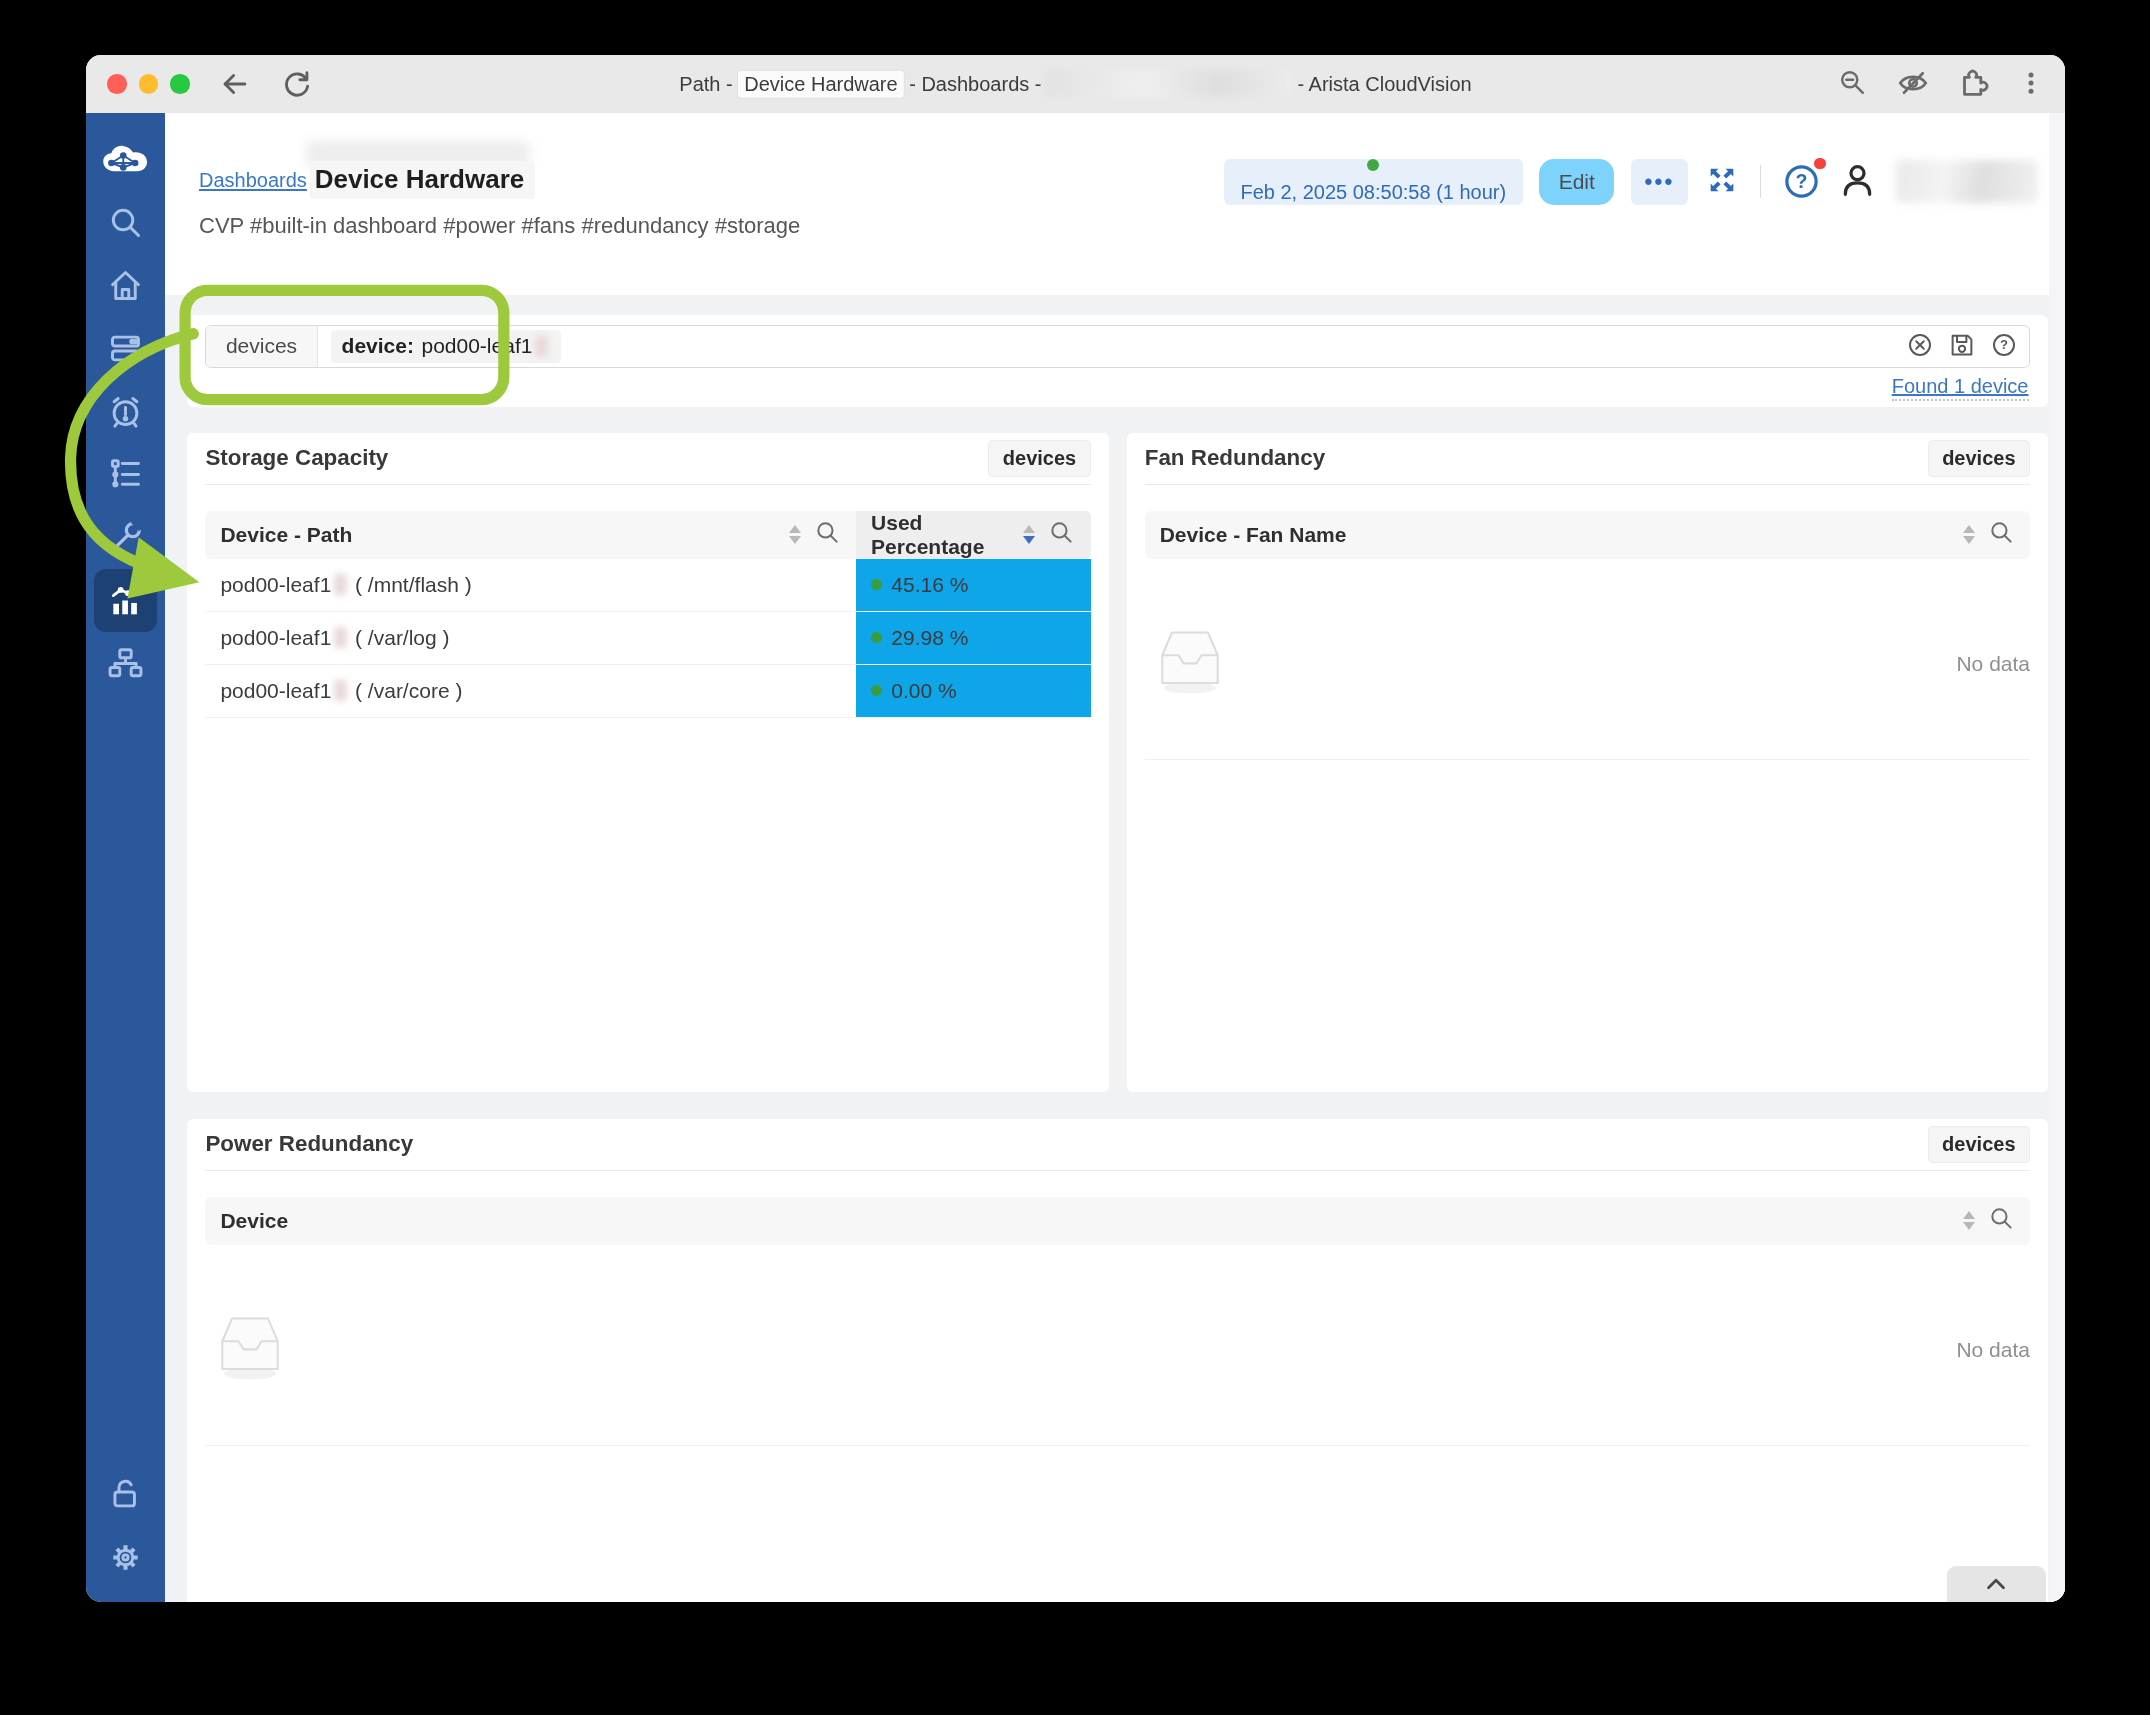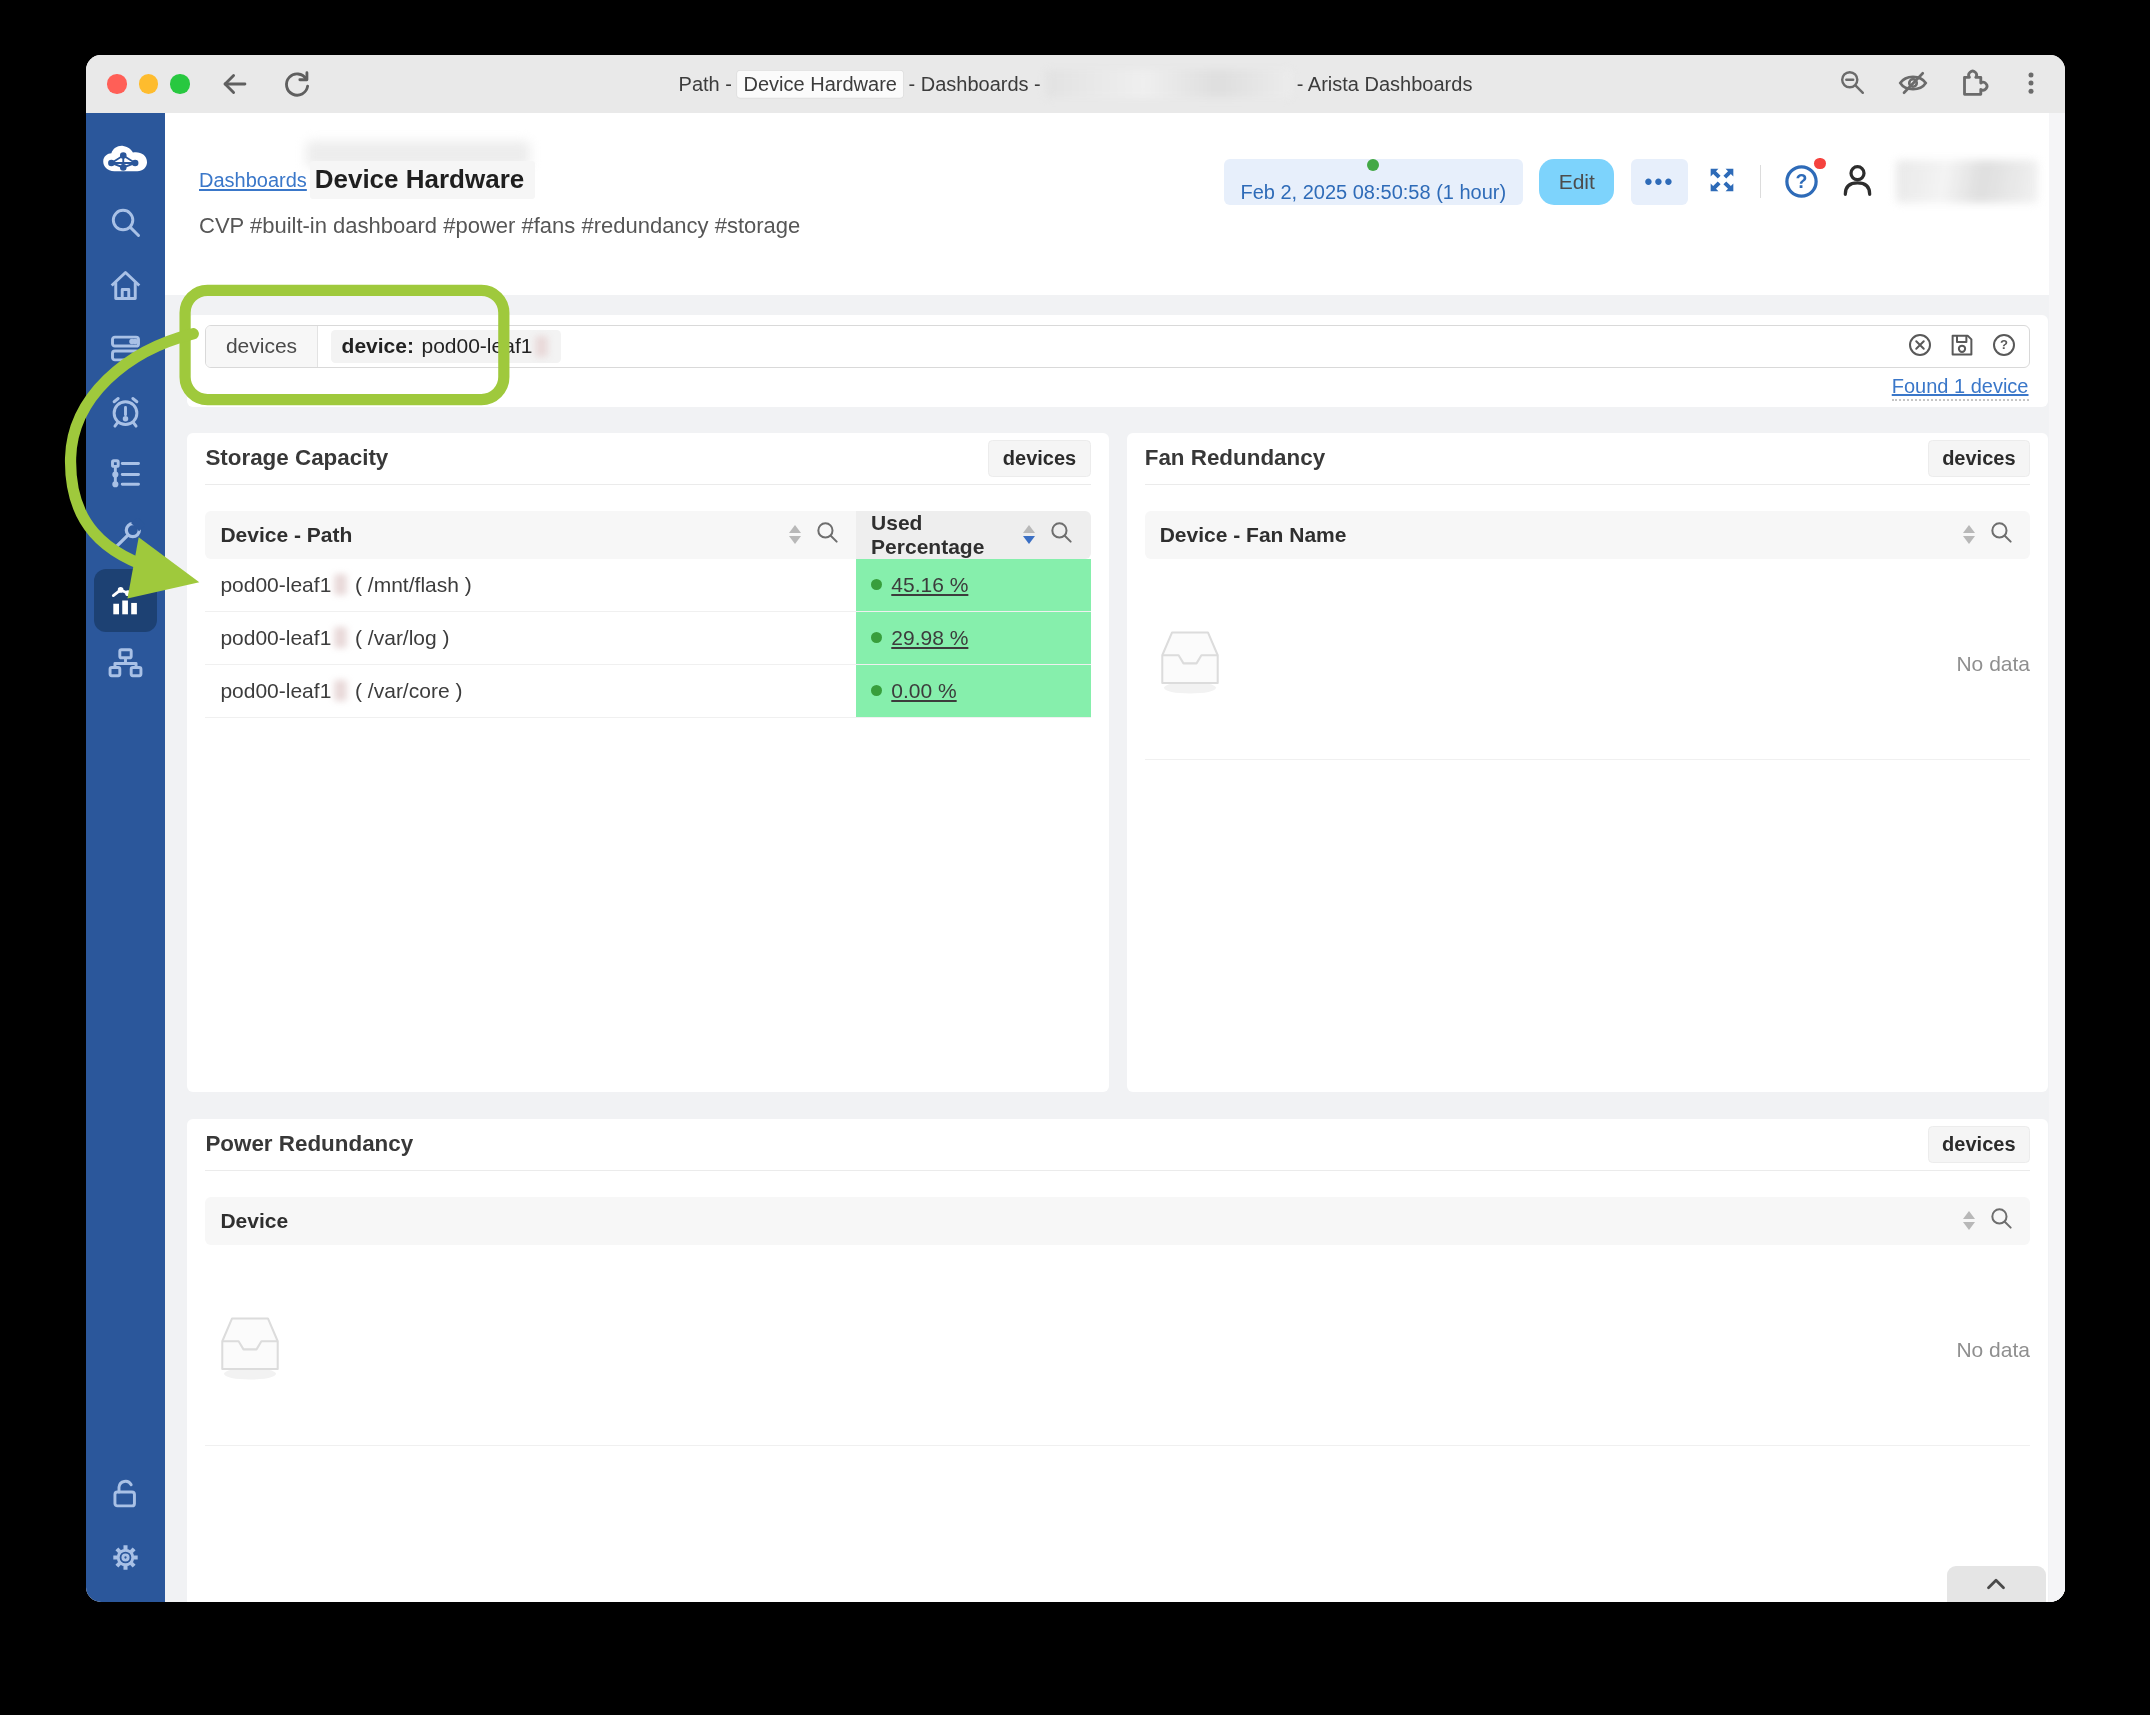--- a/index.html
+++ b/index.html
@@ -88,21 +88,21 @@
         background:#f7f7f7; padding:0 15px; }
   .th .th-label { flex:1; }
   .th.sorted { background:#eeeeee; }
   .col-a { width:73.5%; } .col-b { width:26.5%; }
   .sorter { display:flex; flex-direction:column; gap:3.7px; margin:0 12px 0 6px; }
   .car { width:0; height:0; border-left:6.7px solid transparent; border-right:6.7px solid transparent; }
   .car-up { border-bottom:8.2px solid #b8b8b8; } .car-down { border-top:8.2px solid #b8b8b8; }
   .car-down.active { border-top-color:#3a6fc4; }
   .trow { display:flex; border-bottom:1.5px solid #f0f0f0; }
   .td { height:52px; display:flex; align-items:center; font-size:21px; color:#3c3c3c; padding:0 15px; }
-  .td.col-b { background:#86efac;text-decoration:underline; }
+  .td.col-b { background:#0ea5e9; }
   .pct-dot { width:11.2px; height:11.2px; border-radius:50%; background:#389e3c; margin-right:9px; flex-shrink:0; }
   .redact { display:inline-block; width:13.5px; height:21px; margin:0 2.2px; border-radius:2.2px;
             background:#e9dada; filter:blur(3px); vertical-align:-3.7px; }
 
   .nodata { display:flex; align-items:center; justify-content:space-between; height:201px;
             border-bottom:1.5px solid #f0f0f0; }
   .nodata-txt { font-size:21px; color:#8f8f8f; margin-top:10.5px; }
 
   .panel-power { margin-top:27px; min-height:644px; }
 
@@ -135,21 +135,21 @@
       <svg width="34" height="34" viewBox="0 0 48 48" fill="none" stroke="#5f5f5f" stroke-width="4" stroke-linecap="round">
           <path d="M37 17 A15 15 0 1 0 39 27"></path>
           <path d="M38 8 V18 H28" stroke-linejoin="round"></path>
         </svg>
     </span>
     <div class="chrome-title">
       <span>Path -</span>&nbsp;
       <span class="title-hl">Device Hardware</span>&nbsp;
       <span>- Dashboards -</span>
       <span class="title-blur"></span>
-      <span>- Arista Dashboards</span>
+      <span>- Arista CloudVision</span>
     </div>
     <div class="chrome-right">
       <span>
         <svg width="33" height="33" viewBox="0 0 48 48" fill="none" stroke="#6b6b6b" stroke-width="3.5" stroke-linecap="round">
             <circle cx="20" cy="20" r="11"></circle>
             <path d="M15 20 H25"></path>
             <path d="M29 29 L39 39"></path>
           </svg>
       </span>
       <span>

